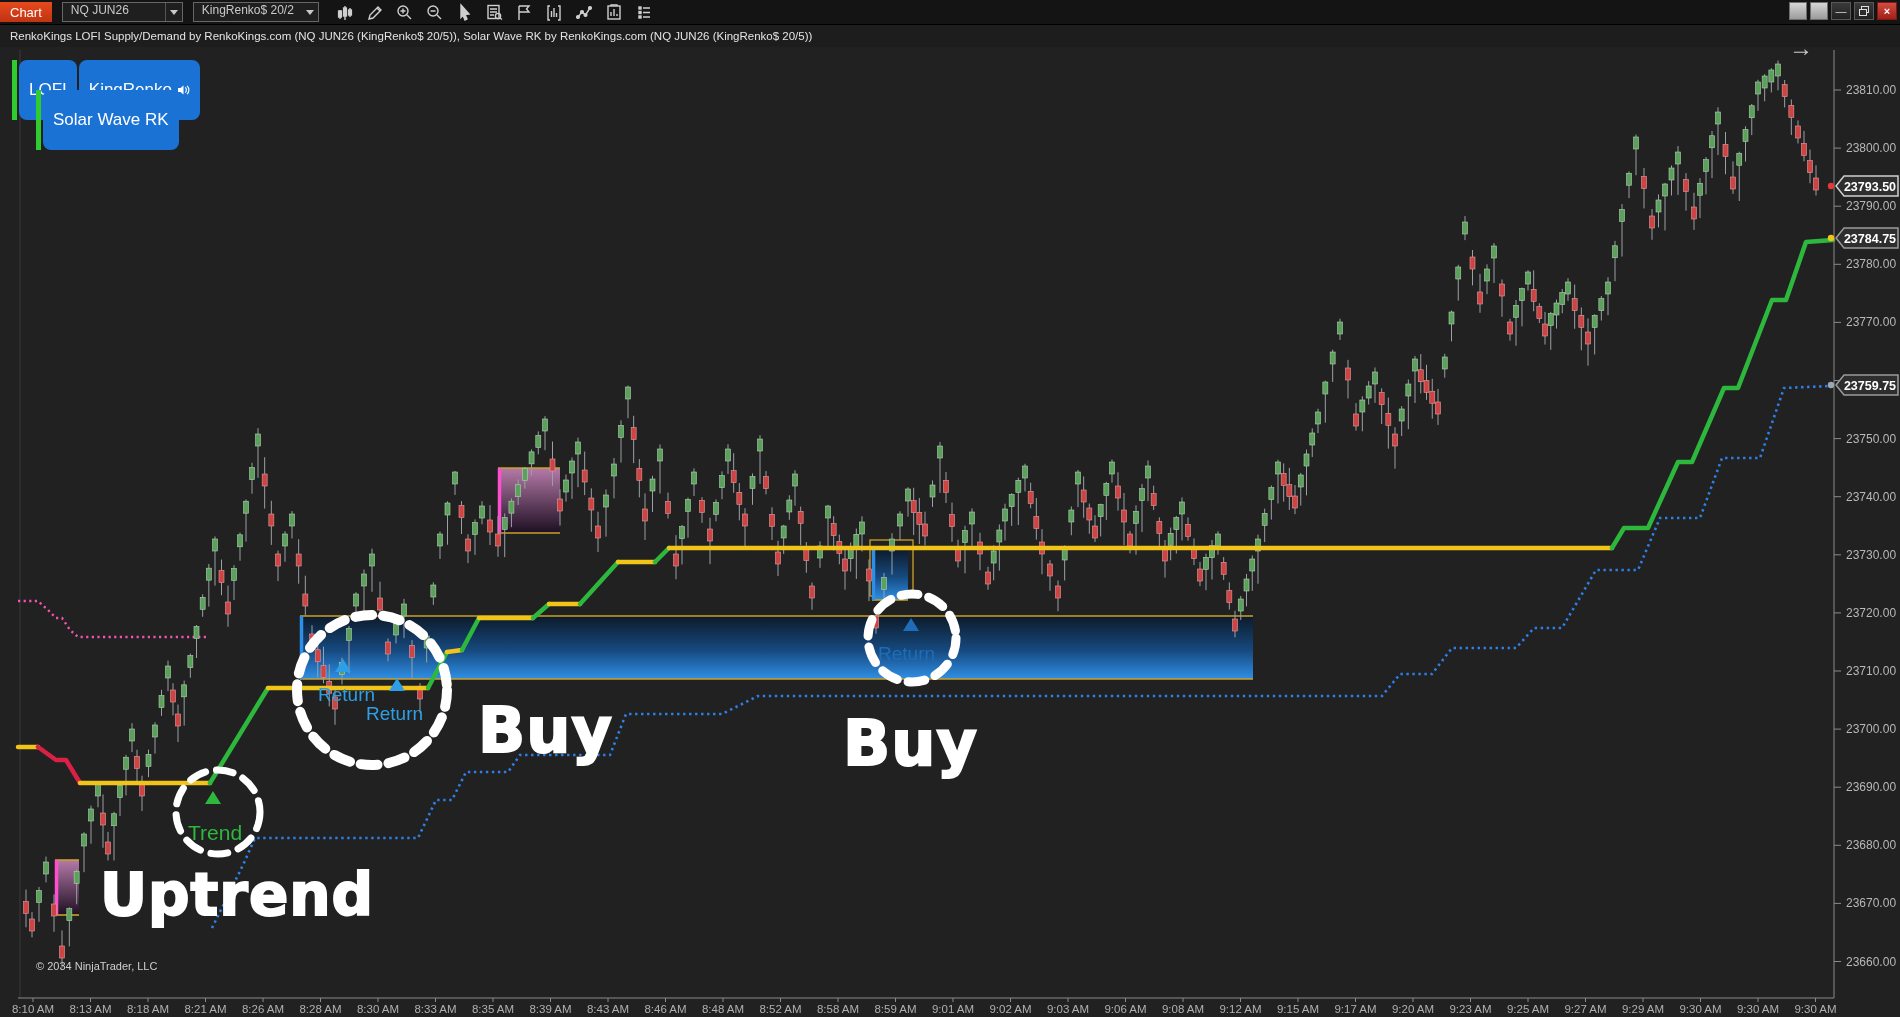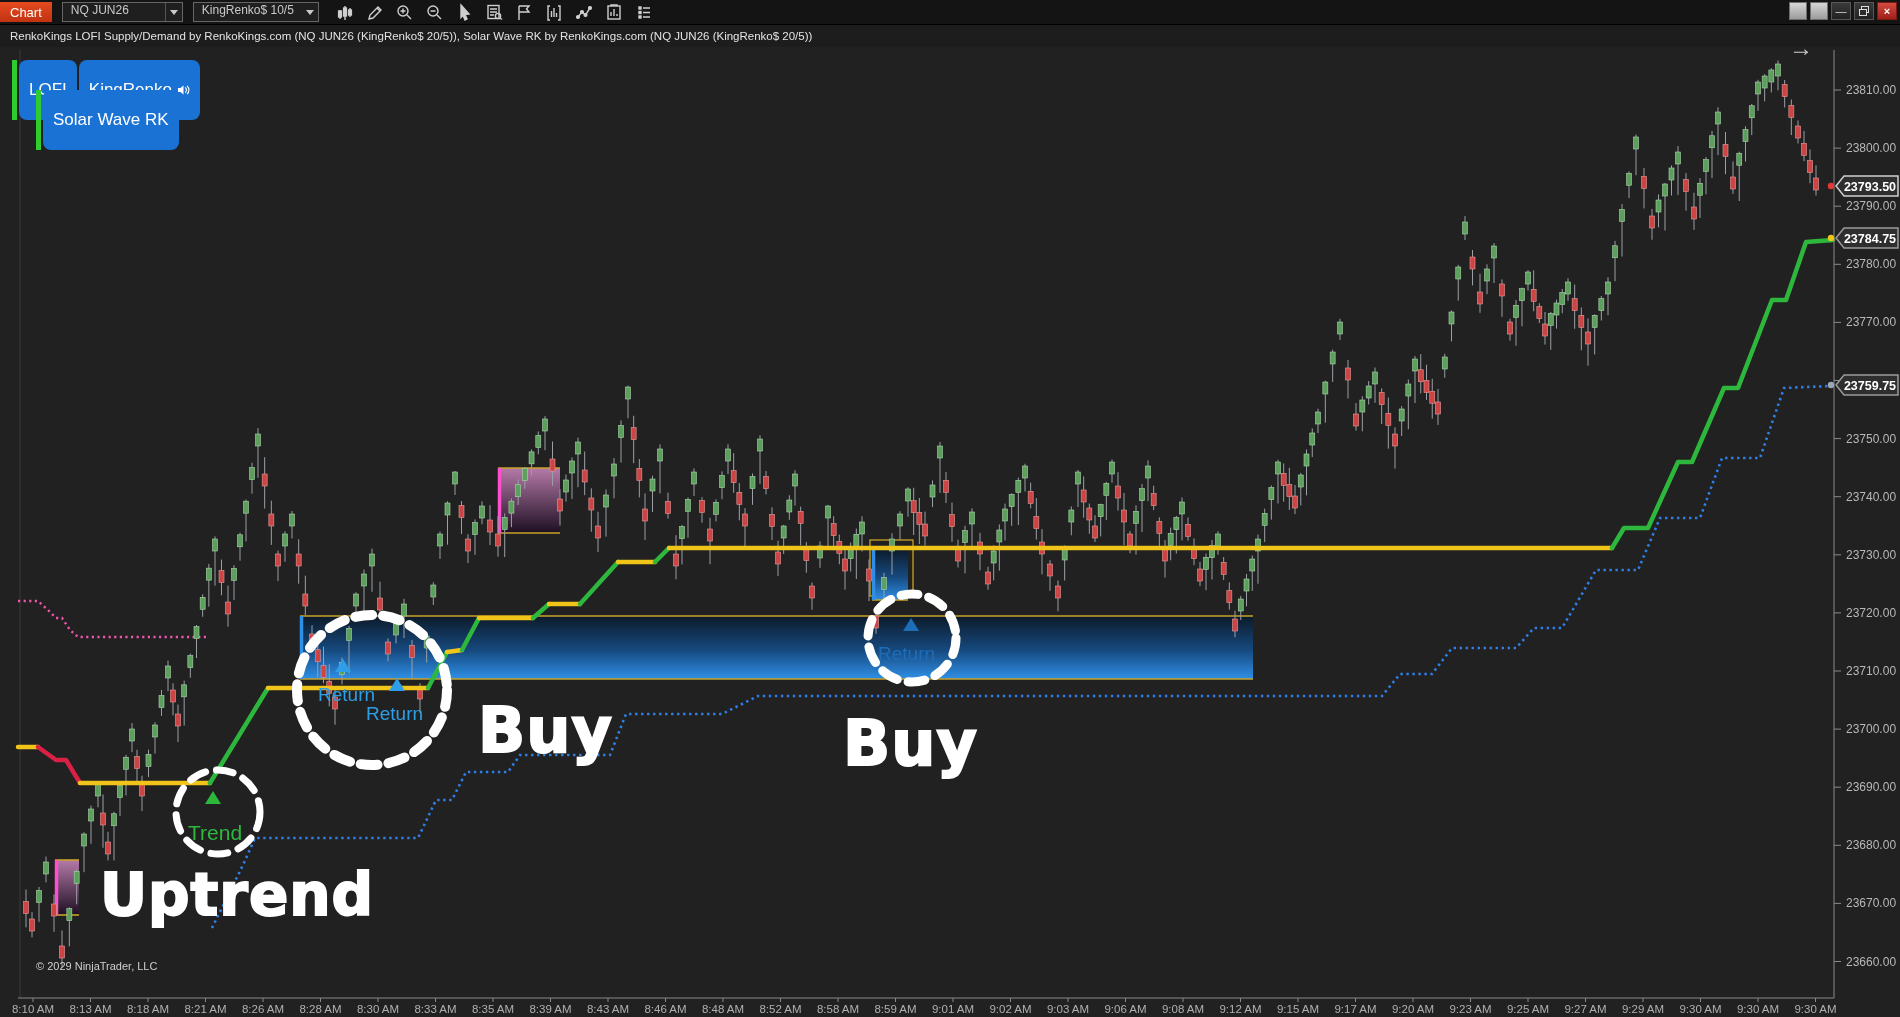--- a/index.html
+++ b/index.html
@@ -43,21 +43,21 @@
 
 <div class="toolbar">
   <div class="chart-tab">Chart</div>
   <div class="dd">
     <span class="txt">NQ JUN26</span>
     <span class="chev">
         <span class="tri-down"></span>
       </span>
   </div>
   <div class="dd dd2">
-    <span class="txt">KingRenko$ 10/5</span>
+    <span class="txt">KingRenko$ 20/2</span>
     <span class="chev">
         <span class="tri-down"></span>
       </span>
   </div>
   <div class="tb-icons" id="tb-icons">
       <div class="tb-btn">
         <svg width="19" height="19" viewBox="0 0 19 19" stroke="#cfcfcf" stroke-width="1.4" fill="none">
           <path d="M5 16V7M5 9h0"></path>
           <rect x="3.6" y="8" width="2.8" height="6" fill="#cfcfcf"></rect>
           <path d="M10 17V3"></path>
@@ -915,13 +915,13 @@
       <text x="1643" y="1013" fill="#b0b0b0" font-size="11.5" text-anchor="middle" font-family="Liberation Sans, sans-serif">9:29 AM</text>
       <line x1="1700.5" y1="998" x2="1700.5" y2="1002" stroke="#8a8a8a" stroke-width="1"></line>
       <text x="1700.5" y="1013" fill="#b0b0b0" font-size="11.5" text-anchor="middle" font-family="Liberation Sans, sans-serif">9:30 AM</text>
       <line x1="1758" y1="998" x2="1758" y2="1002" stroke="#8a8a8a" stroke-width="1"></line>
       <text x="1758" y="1013" fill="#b0b0b0" font-size="11.5" text-anchor="middle" font-family="Liberation Sans, sans-serif">9:30 AM</text>
       <line x1="1815.5" y1="998" x2="1815.5" y2="1002" stroke="#8a8a8a" stroke-width="1"></line>
       <text x="1815.5" y="1013" fill="#b0b0b0" font-size="11.5" text-anchor="middle" font-family="Liberation Sans, sans-serif">9:30 AM</text>
     </g>
   </svg>
 
-<div class="copyright">© 2029 NinjaTrader, LLC</div>
+<div class="copyright">© 2034 NinjaTrader, LLC</div>
 
 </body></html>

